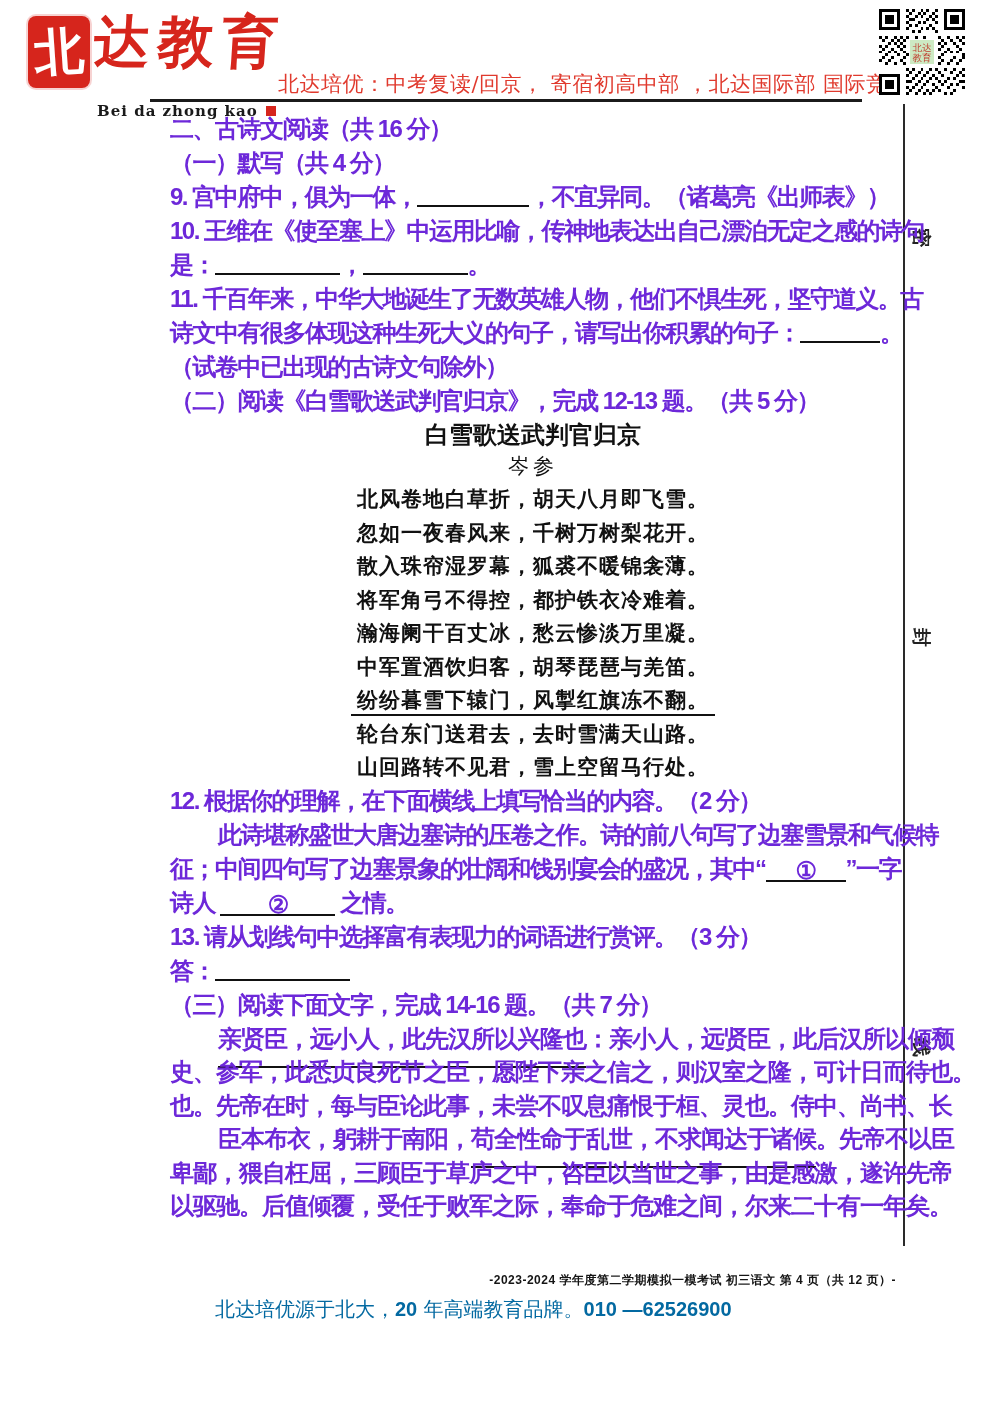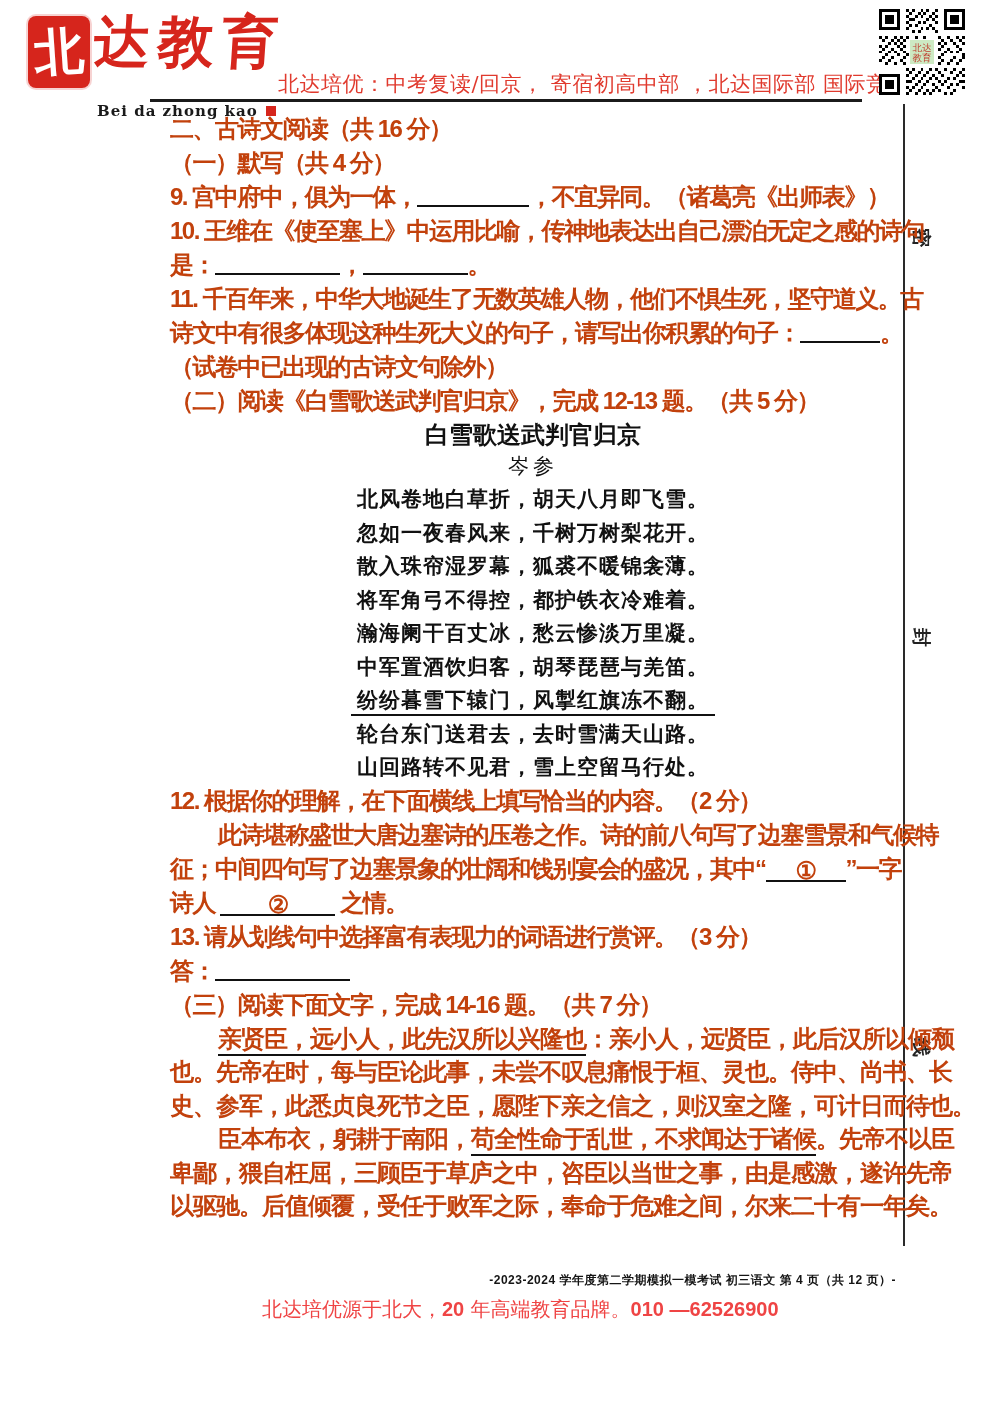--- a/index.html
+++ b/index.html
@@ -24,38 +24,38 @@
   .qr{position:absolute;left:879px;top:8px;width:86px;height:88px;}
   .qr svg{width:100%;height:100%;}
 
   
   .seal-line{position:absolute;left:903px;top:104px;width:2px;height:1142px;background:#2a2a2a;}
   .margin-char{position:absolute;left:908px;width:26px;height:26px;font-family:"DejaVu Serif",serif;
         font-size:19px;font-weight:bold;color:#222;transform:rotate(90deg);}
 
   
   .content{position:absolute;left:170px;top:112px;width:726px;}
-  .ln{line-height:34px;font-size:24px;font-weight:700;letter-spacing:-1.5px;white-space:nowrap;color:#c2410c;}
+  .ln{line-height:34px;font-size:24px;font-weight:700;letter-spacing:-1.5px;white-space:nowrap;color:#6d28d9;}
   .blank{display:inline-block;border-bottom:2px solid #111;height:20px;vertical-align:-2px;
          text-align:center;line-height:22px;}
   .poem-block{text-align:center;}
   .poem-title{font-size:24px;font-weight:700;line-height:33px;letter-spacing:0;}
   .poem-author{font-family:"DejaVu Serif",serif;font-weight:500;font-size:21px;line-height:31px;letter-spacing:4px;}
   .poem-ln{font-family:"DejaVu Serif",serif;font-weight:700;font-size:21px;line-height:33.5px;
         letter-spacing:1px;white-space:nowrap;}
   .poem-ln.u span{border-bottom:2.5px solid #111;padding:0 6px 2px;}
   .indent{text-indent:2em;}
   .kai{font-family:"DejaVu Serif",serif;font-weight:600;font-size:24px;letter-spacing:-1px;line-height:33.5px;}
-  .kai .u{border-bottom:2px solid #111;padding-bottom:1px;margin-top:24px;}
+  .kai .u{border-bottom:2px solid #111;padding-bottom:13px;margin-top:24px;}
 
   
   .footer-exam{position:absolute;left:170px;top:1272px;width:726px;text-align:right;
         font-size:12px;font-weight:700;letter-spacing:0.5px;color:#151515;white-space:nowrap;}
   .footer-promo{position:absolute;left:215px;top:1296px;font-family:"DejaVu Serif",serif;
-        font-size:20px;color:#ef4444;white-space:nowrap;margin-left:47px;}
+        font-size:20px;color:#0369a1;white-space:nowrap;}
   .footer-promo b{font-family:"Liberation Sans",sans-serif;font-weight:bold;}
 </style>
 </head>
 <body>
 
 <div class="seal">
   <span class="seal-char">北</span>
 </div>
 <div class="brand-script">达教育</div>
 <div class="brand-sub">
@@ -144,22 +144,22 @@
   <div class="ln">
     <span>答：</span><span class="blank" style="width:135px;"></span>
   </div>
 
   <div class="ln">（三）阅读下面文字，完成 14-16 题。（共 7 分）</div>
 
   <div>
     <div class="ln kai indent">
       <span class="u">亲贤臣，远小人，此先汉所以兴隆也</span><span>：亲小人，远贤臣，此后汉所以倾颓</span>
     </div>
+    <div class="ln kai">史、参军，此悉贞良死节之臣，愿陛下亲之信之，则汉室之隆，可计日而待也。</div>
     <div class="ln kai">也。先帝在时，每与臣论此事，未尝不叹息痛恨于桓、灵也。侍中、尚书、长</div>
-    <div class="ln kai">史、参军，此悉贞良死节之臣，愿陛下亲之信之，则汉室之隆，可计日而待也。</div>
     <div class="ln kai indent">
       <span>臣本布衣，躬耕于南阳，</span><span class="u">苟全性命于乱世，不求闻达于诸候</span><span>。先帝不以臣</span>
     </div>
     <div class="ln kai">卑鄙，猥自枉屈，三顾臣于草庐之中，咨臣以当世之事，由是感激，遂许先帝</div>
     <div class="ln kai">以驱驰。后值倾覆，受任于败军之际，奉命于危难之间，尔来二十有一年矣。</div>
   </div>
 
 </div>
 
 <div class="footer-exam">-2023-2024 学年度第二学期模拟一模考试 初三语文 第 4 页（共 12 页）-</div>

